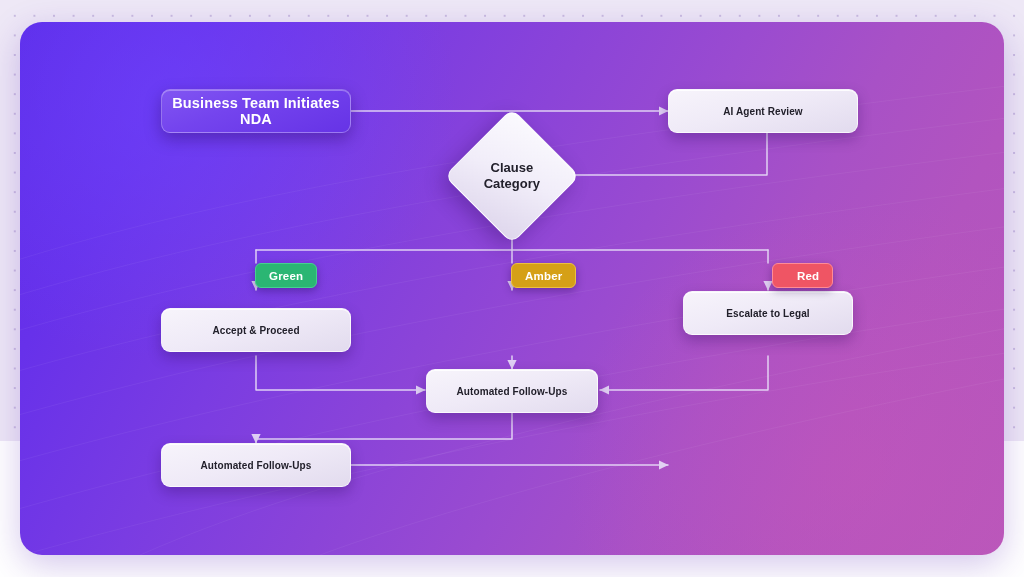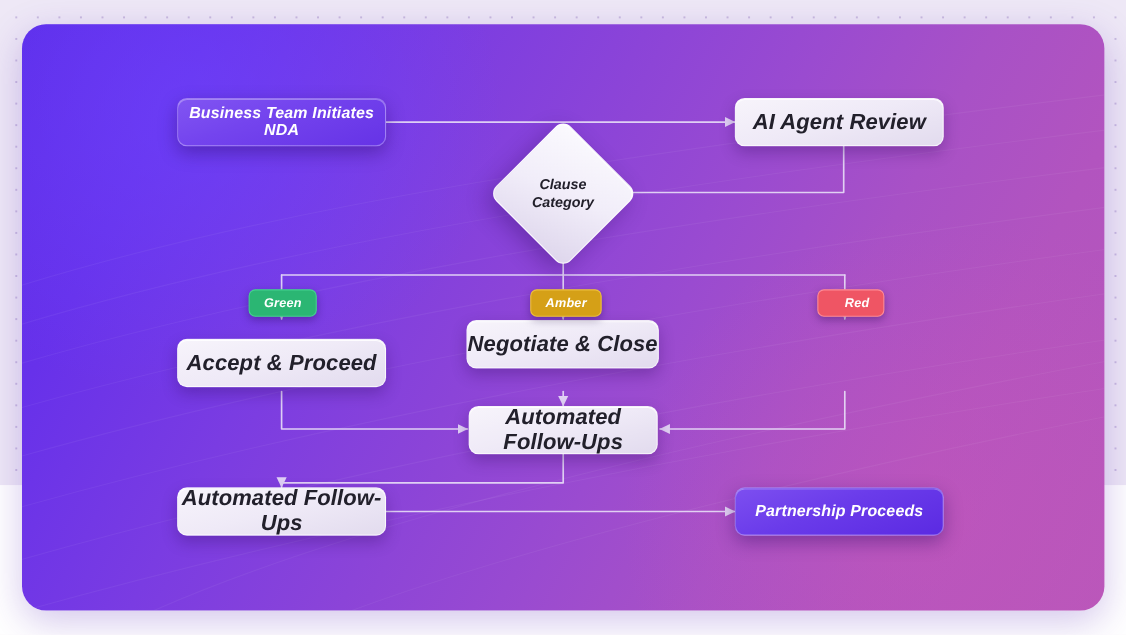--- a/index.html
+++ b/index.html
@@ -17,21 +17,20 @@
   
   #page {
     position: relative;
     width: 1024px;
     height: 441px;
     background-color: #eee8f6;
     background-image:
       radial-gradient(circle, #c9bcdf 1.1px, transparent 1.2px);
     background-size: 19.6px 19.6px;
     background-position: 5px 6px;
-    font-style: italic;
   }
 
   
   #canvas {
     position: absolute;
     left: 20px;
     top: 22px;
     width: 984px;
     height: 533px;
     border-radius: 22px;
@@ -88,21 +87,21 @@
     text-align: center;
     border-radius: 9px;
     z-index: 3;
     user-select: none;
   }
 
   
   .node.process {
     background: linear-gradient(165deg, #f7f4fb 0%, #efeaf7 48%, #e2dbee 100%);
     color: #22202b;
-    font-size: 20px;
+    font-size: 10px;
     font-weight: 600;
     letter-spacing: .1px;
     box-shadow:
       0 6px 14px rgba(45, 10, 90, 0.30),
       0 1px 0 rgba(255,255,255,.85) inset;
     border: 1px solid rgba(255,255,255,.55);
   }
 
   
   .node.accent {
@@ -152,20 +151,21 @@
     display: flex;
     align-items: center;
     justify-content: center;
     border-radius: 6px;
     font-size: 11.5px;
     font-weight: 600;
     color: #ffffff;
     letter-spacing: .2px;
     z-index: 4;
     box-shadow: 0 3px 8px rgba(30, 5, 70, 0.35);
+    margin-left: 29px;
   }
   .pill.green  { background: #2bb673; border: 1px solid #45d190; }
   .pill.amber  { background: #d5a017; border: 1px solid #edc03f; }
   .pill.red    { background: #ef5564; border: 1px solid #ff8b95; }
 </style>
 </head>
 <body>
 
 <div id="page">
 
@@ -251,31 +251,28 @@
     </div>
 
     <div class="pill red" style="left:723px; top:241px;padding-left:24px;">
       <span>Red</span>
     </div>
 
     <div class="node process" style="left:141px; top:286px; width:190px; height:44px;">
       <span>Accept &amp; Proceed</span>
     </div>
 
-    <div class="node process" style="left:404px; top:269px; width:175px; height:44px;">
-      <span>Negotiate &amp; Close</span>
-    </div>
-
+
+    <div class="node process" style="left:663px; top:269px; width:170px; height:44px;">
+      <span>Escalate to Legal</span>
+    </div>
 
     <div class="node process" style="left:406px; top:347px; width:172px; height:44px;">
       <span>Automated Follow-Ups</span>
     </div>
 
     <div class="node process" style="left:141px; top:421px; width:190px; height:44px;">
       <span>Automated Follow-Ups</span>
     </div>
 
-    <div class="node accent deep" style="left:648px; top:421px; width:190px; height:44px;">
-      <span>Partnership Proceeds</span>
-    </div>
 
   </div>
 </div>
 
 </body></html>

